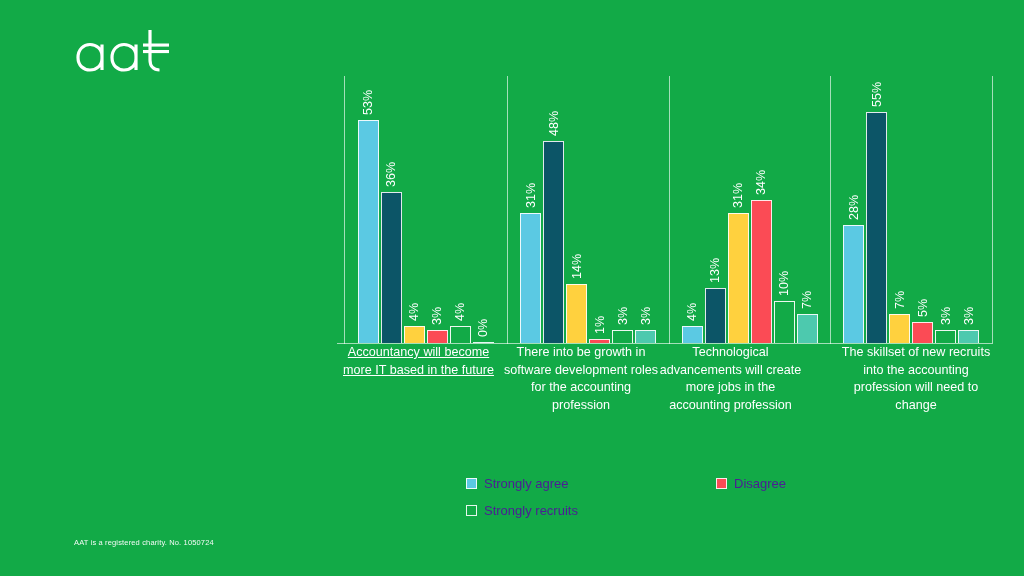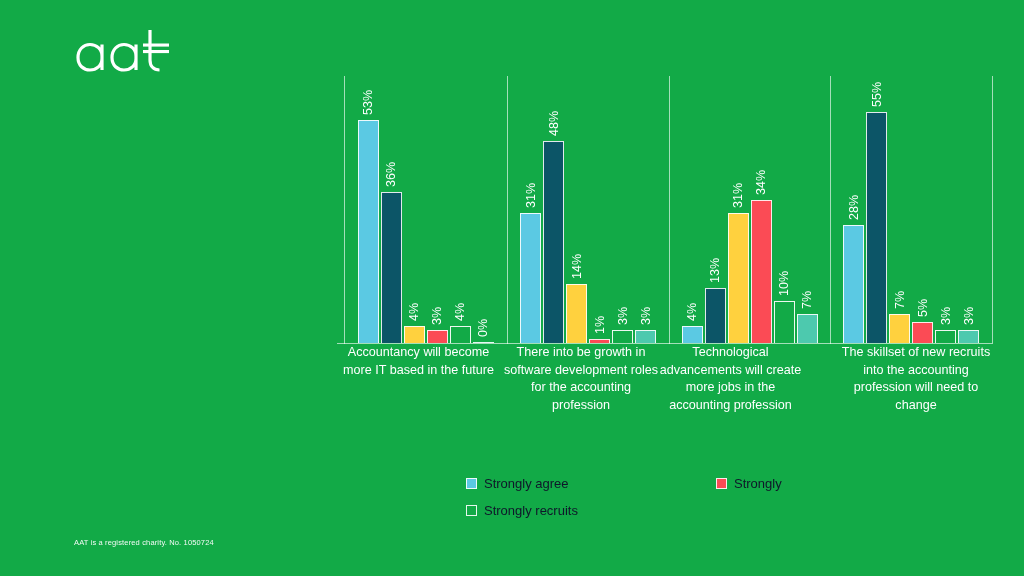--- a/index.html
+++ b/index.html
@@ -129,21 +129,21 @@
     width: 420px;
     display: grid;
     grid-template-columns: 250px 170px;
     grid-auto-rows: 27px;
     align-items: center;
   }
   .leg-item {
     display: flex;
     align-items: center;
     gap: 7px;
-    color: #0f172a;
+    color: #4c1d95;
     font-size: 13px;
     white-space: nowrap;
   }
   .swatch {
     width: 11px; height: 11px;
     border: 1px solid rgba(255,255,255,0.9);
     flex: 0 0 auto;
   }
 </style>
 </head>
@@ -302,35 +302,35 @@
             </div>
           </div>
           <div class="bar-wrap">
             <div class="bar" title="Don't know: 3%" style="height: 12.6px; background: rgb(77, 201, 174);">
               <span class="bar-label">3%</span>
             </div>
           </div>
         </div>
       </div>
     <div class="cat-labels">
-        <div class="cat" style="left: 7px; width: 163px;">Accountancy will become more IT based in the future</div>
+        <div class="cat" style="left: 7px; width: 163px; text-decoration: underline;">Accountancy will become more IT based in the future</div>
         <div class="cat" style="left: 170px; width: 162px;">There into be growth in software development roles for the accounting profession</div>
         <div class="cat" style="left: 320px; width: 161px;">Technological advancements will create more jobs in the accounting profession</div>
         <div class="cat" style="left: 505px; width: 162px;">The skillset of new recruits into the accounting profession will need to change</div>
       </div>
   </div>
 
   <div id="legend">
       <div class="leg-item">
         <span class="swatch" style="background: rgb(91, 201, 227);"></span>
         <span>Strongly agree</span>
       </div>
       <div class="leg-item">
         <span class="swatch" style="background: rgb(251, 75, 85);"></span>
-        <span>Strongly</span>
+        <span>Disagree</span>
       </div>
       <div class="leg-item">
         <span class="swatch" style="background: transparent;"></span>
         <span>Strongly recruits</span>
       </div>
     </div>
 
 </div>
 
 </body></html>

